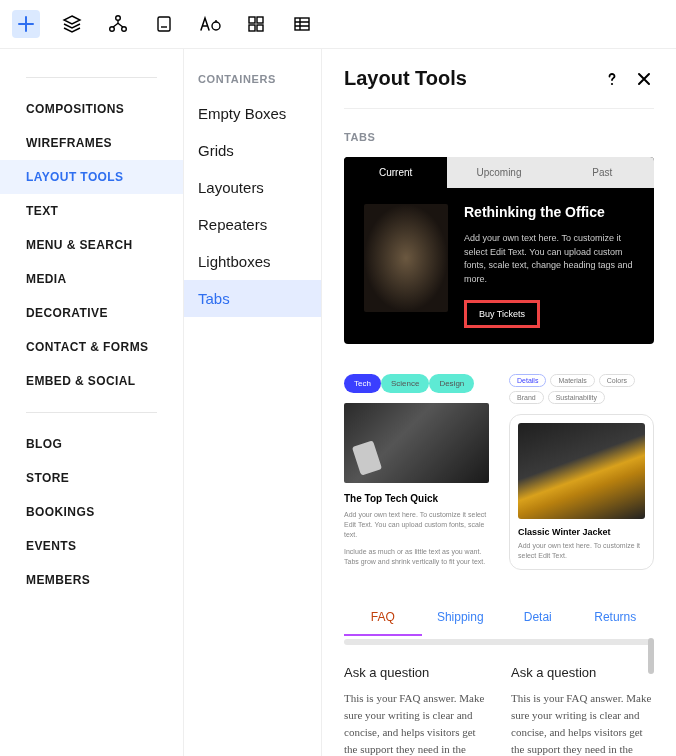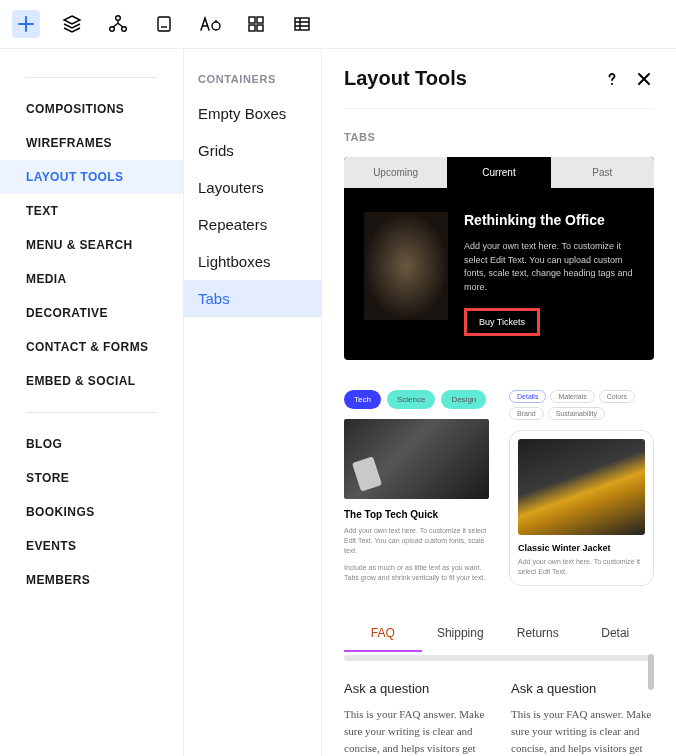--- a/index.html
+++ b/index.html
@@ -22,50 +22,50 @@
   .col3-title { font-size: 20px; font-weight: 700; color: #111; }
   .col3-actions { display: flex; gap: 12px; align-items: center; }
   .icon-btn { width: 20px; height: 20px; display: flex; align-items: center; justify-content: center; cursor: pointer; }
   .section-label { font-size: 11px; font-weight: 700; letter-spacing: 0.6px; color: #8a8f98; margin-bottom: 14px; text-transform: uppercase; }
 
   
   .preview1 { background: #000; color: #fff; border-radius: 4px; overflow: hidden; margin-bottom: 30px; }
   .p1-tabs { display: flex; }
   .p1-tab { flex: 1; text-align: center; font-size: 10px; padding: 10px 0; background: #e8e8e8; color: #666; cursor: pointer; }
   .p1-tab.active { background: #000; color: #fff; }
-  .p1-body { display: flex; padding: 24px 20px; gap: 16px; align-items: flex-start; }
+  .p1-body { display: flex; padding: 16px 20px; gap: 16px; align-items: flex-start; }
   .p1-img { width: 84px; height: 108px; background: radial-gradient(ellipse at center, #6b5840 0%, #1a1410 70%); border-radius: 2px; flex-shrink: 0; }
   .p1-text h3 { font-size: 14px; font-weight: 700; margin-bottom: 12px; }
   .p1-text p { font-size: 9px; color: #ccc; line-height: 1.5; margin-bottom: 14px; }
   .p1-btn { display: inline-block; border: 3px solid #ef4444; color: #fff; font-size: 9px; padding: 6px 12px; cursor: pointer; }
 
   
   .row2 { display: flex; gap: 20px; margin-bottom: 30px; }
   .preview2, .preview3 { flex: 1; }
-  .p2-tabs { display: flex; gap: 6px; margin-bottom: 10px; }
+  .p2-tabs { display: flex; margin-bottom: 10px; }
   .p2-tab { font-size: 8px; padding: 5px 10px; border-radius: 12px; background: #5eead4; color: #555; cursor: pointer; }
   .p2-tab.active { background: #3a3fff; color: #fff; }
   .p2-img { width: 100%; height: 80px; background: linear-gradient(135deg,#2a2a2a 0%,#555 40%,#1a1a1a 100%); border-radius: 2px; margin-bottom: 10px; position: relative; }
   .p2-img::after { content:""; position:absolute; left:12px; bottom:10px; width:22px; height:30px; background:#c9c9c9; border-radius:3px; transform: rotate(-18deg); }
   .p2-title { font-size: 10px; font-weight: 700; margin-bottom: 6px; }
   .p2-desc { font-size: 7px; color: #888; line-height: 1.4; margin-bottom: 8px; }
   .p2-note { font-size: 7px; color: #888; line-height: 1.4; }
 
   .p3-chips { display: flex; flex-wrap: wrap; gap: 4px; margin-bottom: 10px; }
   .p3-chip { font-size: 7px; color: #777; border: 1px solid #ddd; border-radius: 10px; padding: 2px 7px; cursor: pointer; }
   .p3-chip.active { color: #3a3fff; border-color: #aab8ff; }
   .p3-card { border: 1px solid #e2e2e2; border-radius: 12px; padding: 8px; }
   .p3-img { width: 100%; height: 96px; background: linear-gradient(160deg,#1f1f1f 0%, #3a3a3a 40%, #d9a11c 55%, #b8800e 65%, #222 100%); border-radius: 3px; margin-bottom: 8px; }
   .p3-title { font-size: 9px; font-weight: 700; margin-bottom: 4px; }
   .p3-desc { font-size: 7px; color: #888; line-height: 1.4; }
 
   
   .preview4 { position: relative; }
   .p4-tabs { display: flex; border-bottom: 1px solid transparent; }
-  .p4-tab { flex: 1; text-align: center; font-size: 12px; padding: 10px 0; color: #404040; cursor: pointer; }
+  .p4-tab { flex: 1; text-align: center; font-size: 12px; padding: 10px 0; color: #3b82f6; cursor: pointer; }
   .p4-tab.active { color: #c2410c; border-bottom: 2px solid #b74dff; }
   .p4-scrollbar { height: 6px; background: #e6e6e6; border-radius: 3px; margin-top: 2px; margin-bottom: 20px; position: relative; }
   .p4-scroll-handle { position: absolute; right: 0; top: -1px; width: 6px; height: 36px; background: #c8c8c8; border-radius: 3px; }
   .p4-cols { display: flex; gap: 24px; }
   .p4-col { flex: 1; }
   .p4-q { font-size: 13px; color: #222; margin-bottom: 10px; }
   .p4-a { font-size: 11px; color: #555; line-height: 1.55; font-family: Georgia, serif; }
 </style>
 </head>
 <body>
@@ -170,22 +170,22 @@
               <path d="M3 3l10 10M13 3L3 13" stroke="#000" stroke-width="2" stroke-linecap="round"></path>
             </svg>
         </div>
       </div>
     </div>
 
     <div class="section-label">Tabs</div>
 
     <div class="preview1">
       <div class="p1-tabs" id="p1-tabs">
+          <div class="p1-tab active">Current</div>
           <div class="p1-tab">Upcoming</div>
-          <div class="p1-tab active">Current</div>
           <div class="p1-tab">Past</div>
         </div>
       <div class="p1-body">
         <div class="p1-img"></div>
         <div class="p1-text">
           <h3>Rethinking the Office</h3>
           <p>Add your own text here. To customize it select Edit Text. You can upload custom fonts, scale text, change heading tags and more.</p>
           <span class="p1-btn">Buy Tickets</span>
         </div>
       </div>
@@ -216,22 +216,22 @@
           <div class="p3-title">Classic Winter Jacket</div>
           <div class="p3-desc">Add your own text here. To customize it select Edit Text.</div>
         </div>
       </div>
     </div>
 
     <div class="preview4">
       <div class="p4-tabs" id="p4-tabs">
           <div class="p4-tab active">FAQ</div>
           <div class="p4-tab">Shipping</div>
+          <div class="p4-tab">Detai</div>
           <div class="p4-tab">Returns</div>
-          <div class="p4-tab">Detai</div>
         </div>
       <div class="p4-scrollbar">
         <div class="p4-scroll-handle"></div>
       </div>
       <div class="p4-cols">
         <div class="p4-col">
           <div class="p4-q">Ask a question</div>
           <div class="p4-a">This is your FAQ answer. Make sure your writing is clear and concise, and helps visitors get the support they need in the most efficient way.</div>
         </div>
         <div class="p4-col">

